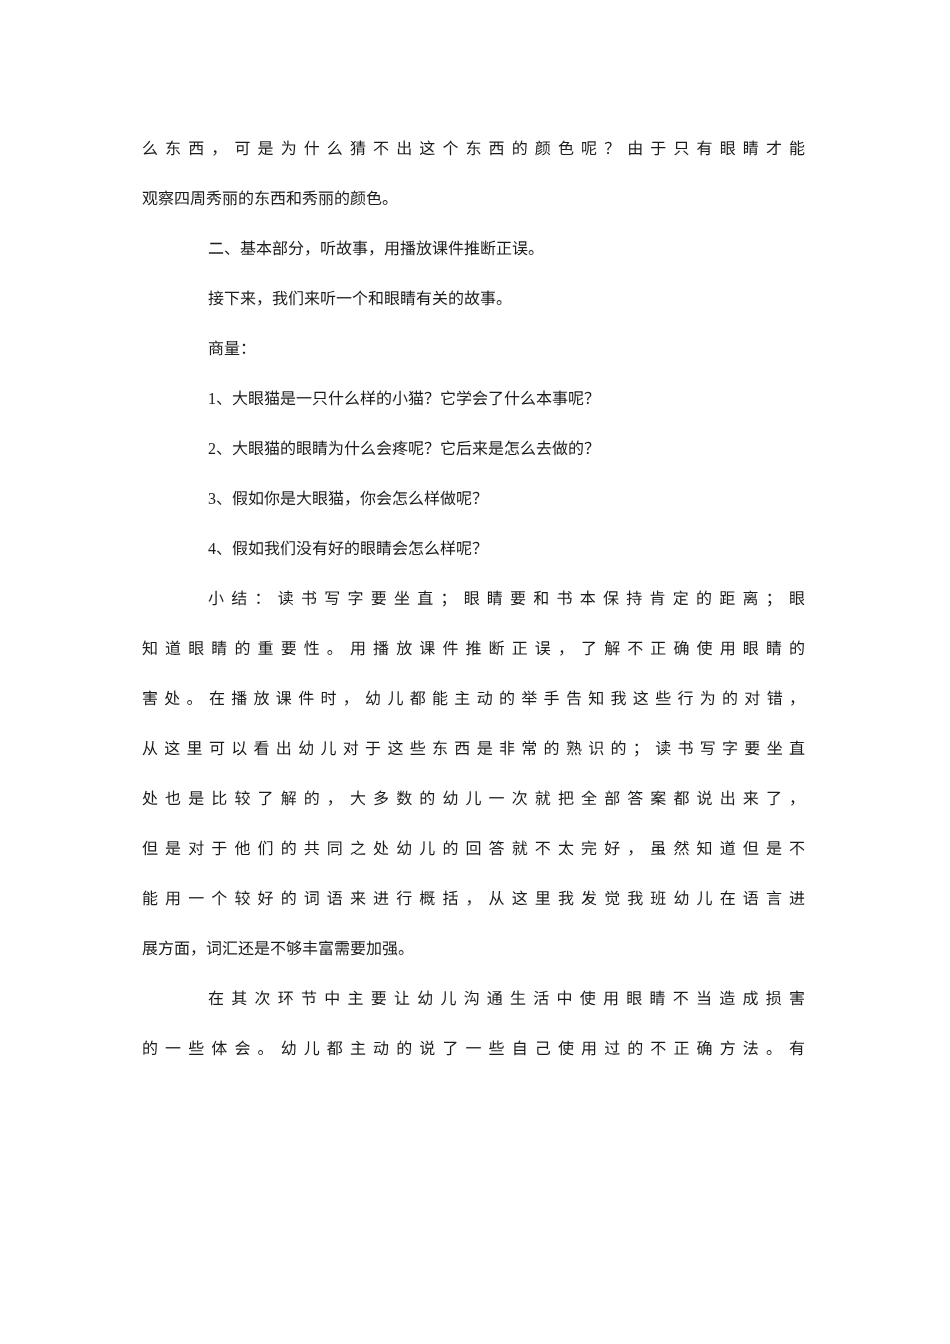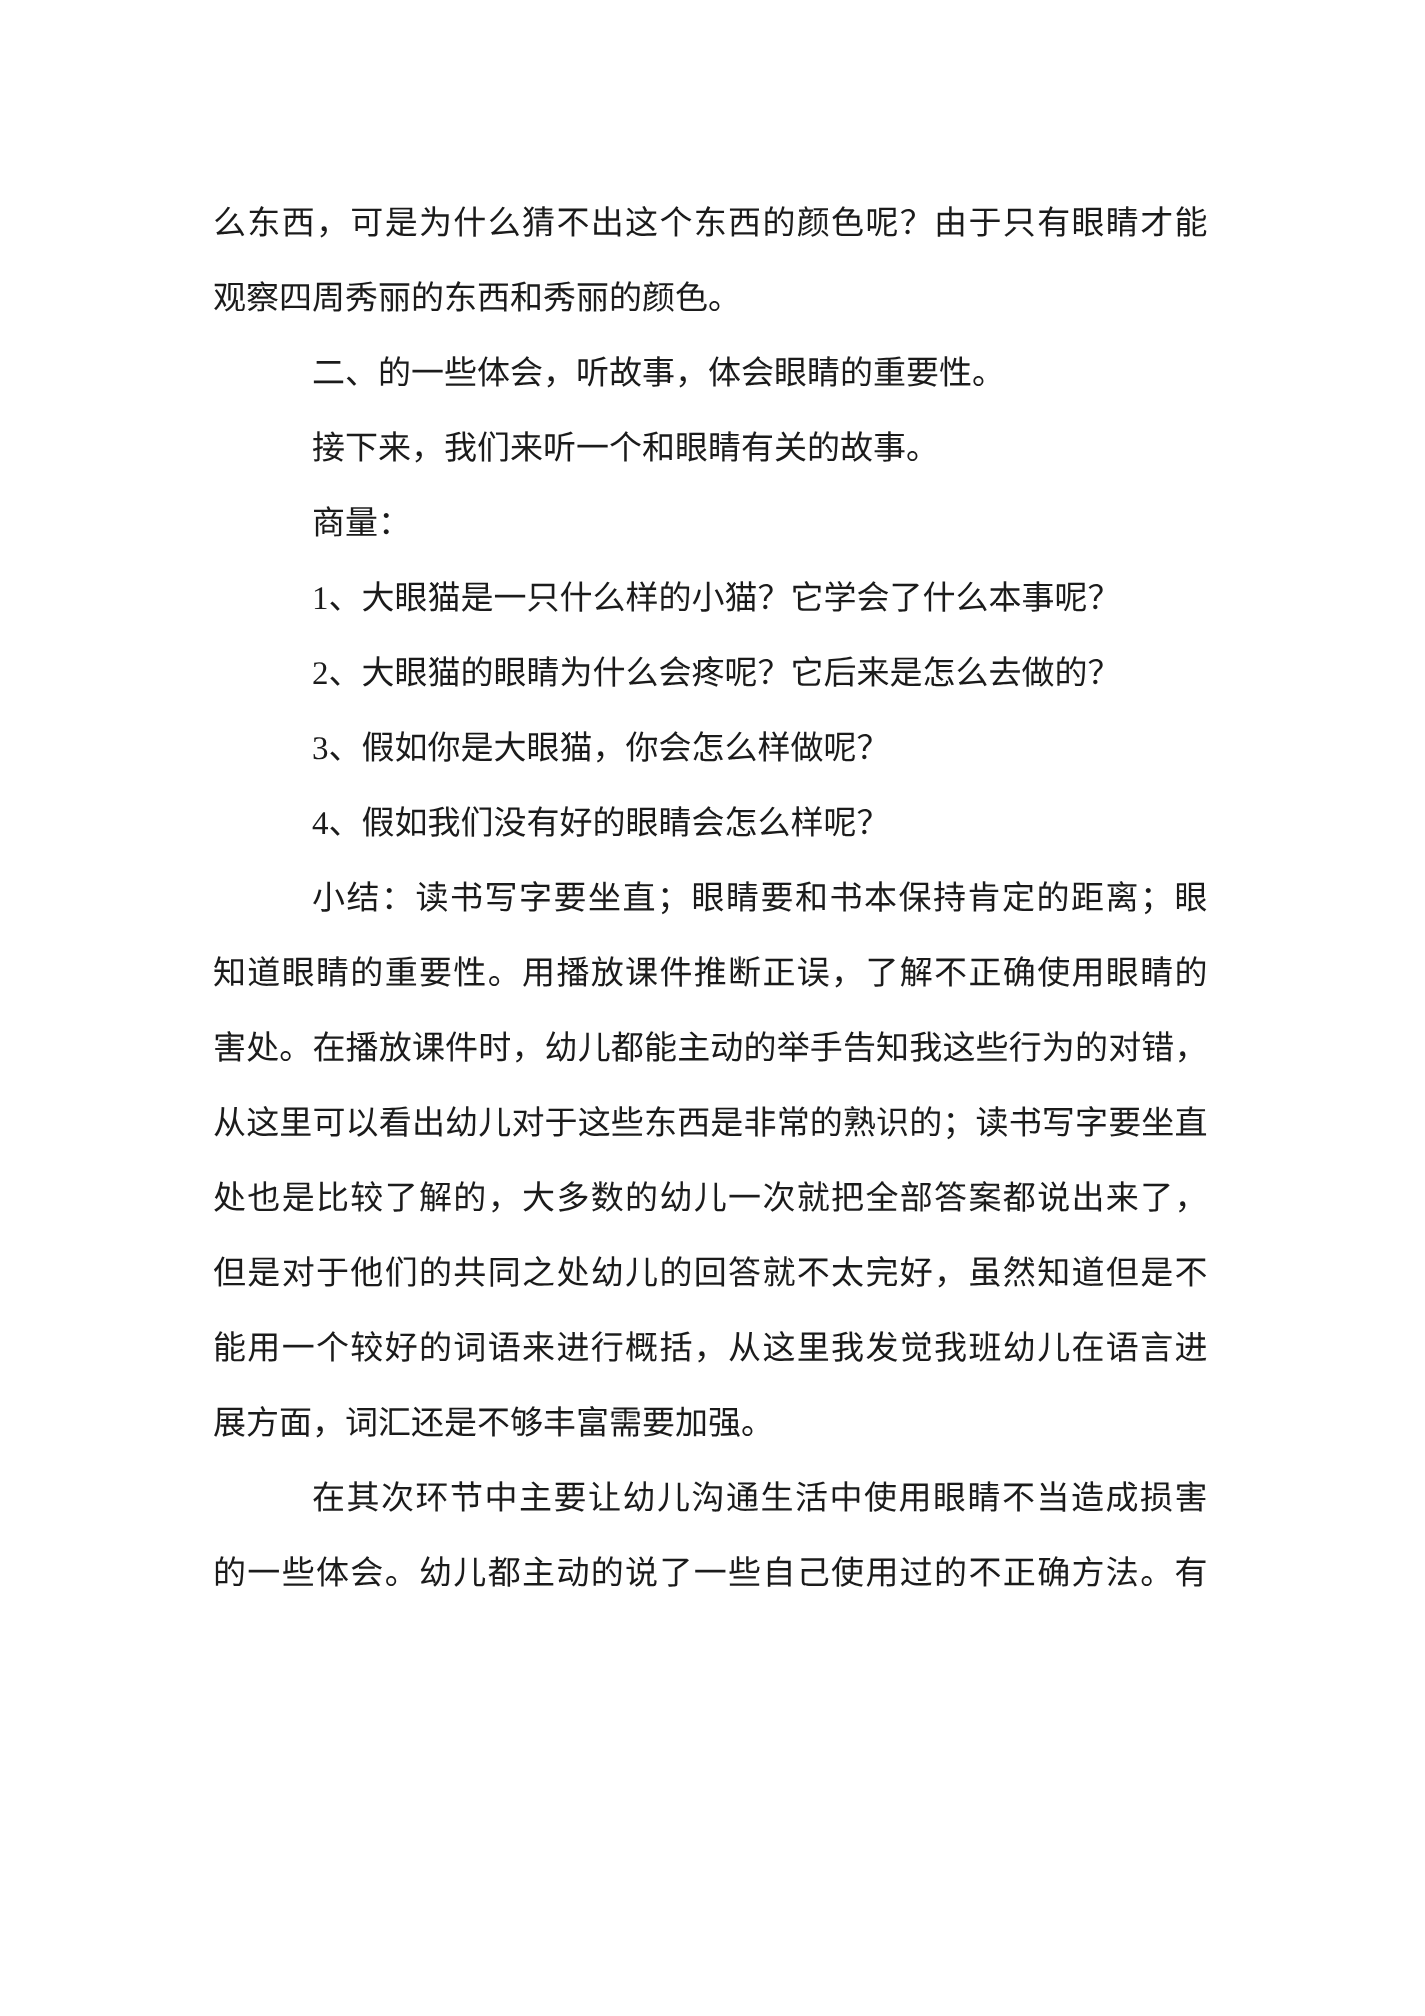--- a/index.html
+++ b/index.html
@@ -20,41 +20,41 @@
     box-sizing: border-box;
   }
   .content {
     box-sizing: border-box;
     padding: 124px 145px 0 142px;
     width: 950px;
   }
   .line {
     height: 50px;
     line-height: 50px;
-    font-size: 22px;
+    font-size: 16px;
     color: #1b1b1b;
     text-align: justify;
     text-align-last: left;
     overflow: hidden;
   }
   .line.fill {
     text-align-last: justify;
   }
   .line.indent {
     padding-left: 66px;
   }
 </style>
 </head>
 <body>
 
 <div class="page">
   <div class="content" id="content">
       <div class="line fill">么东西，可是为什么猜不出这个东西的颜色呢？由于只有眼睛才能</div>
       <div class="line">观察四周秀丽的东西和秀丽的颜色。</div>
-      <div class="line indent">二、的一些体会，听故事，体会眼睛的重要性。</div>
+      <div class="line indent">二、基本部分，听故事，用播放课件推断正误。</div>
       <div class="line indent">接下来，我们来听一个和眼睛有关的故事。</div>
       <div class="line indent">商量：</div>
       <div class="line indent">1、大眼猫是一只什么样的小猫？它学会了什么本事呢？</div>
       <div class="line indent">2、大眼猫的眼睛为什么会疼呢？它后来是怎么去做的？</div>
       <div class="line indent">3、假如你是大眼猫，你会怎么样做呢？</div>
       <div class="line indent">4、假如我们没有好的眼睛会怎么样呢？</div>
       <div class="line indent fill">小结：读书写字要坐直；眼睛要和书本保持肯定的距离；眼</div>
       <div class="line fill">知道眼睛的重要性。用播放课件推断正误，了解不正确使用眼睛的</div>
       <div class="line fill">害处。在播放课件时，幼儿都能主动的举手告知我这些行为的对错，</div>
       <div class="line fill">从这里可以看出幼儿对于这些东西是非常的熟识的；读书写字要坐直</div>

